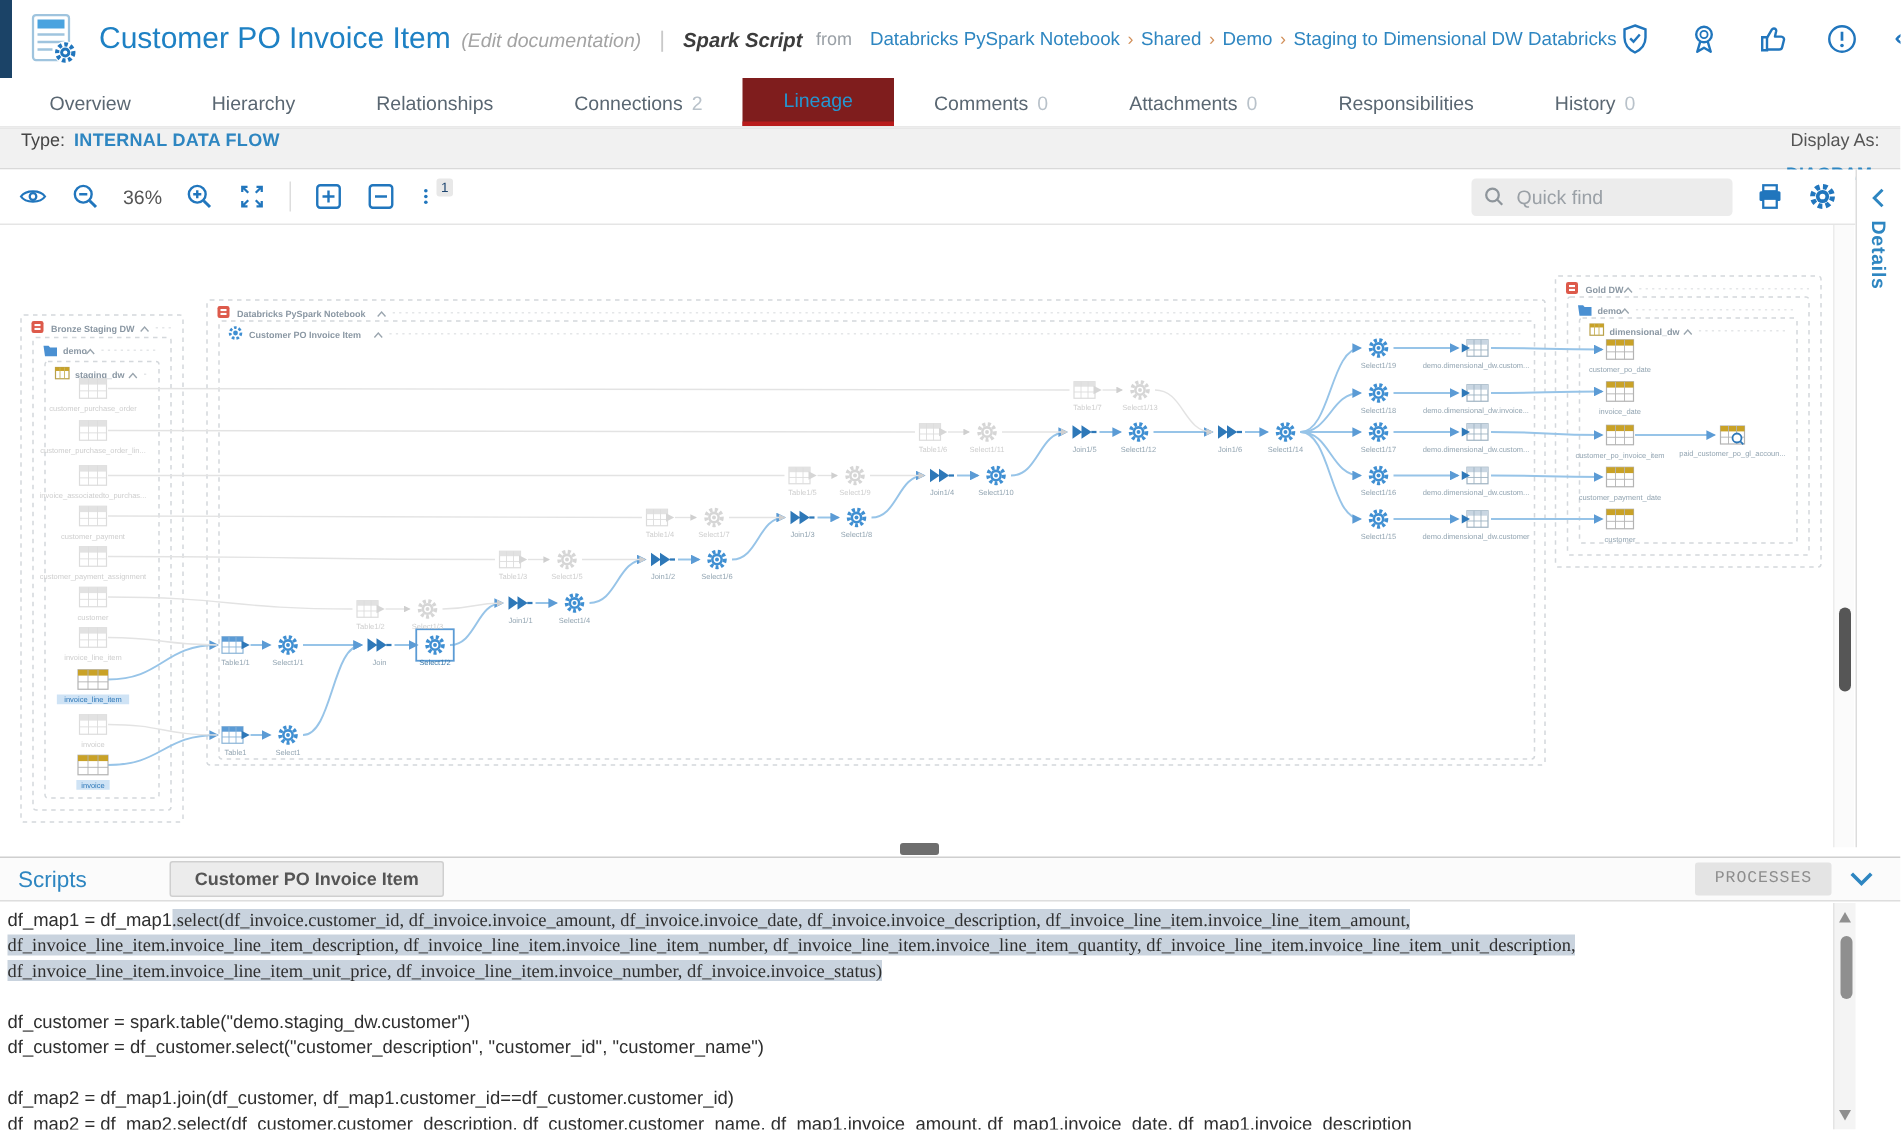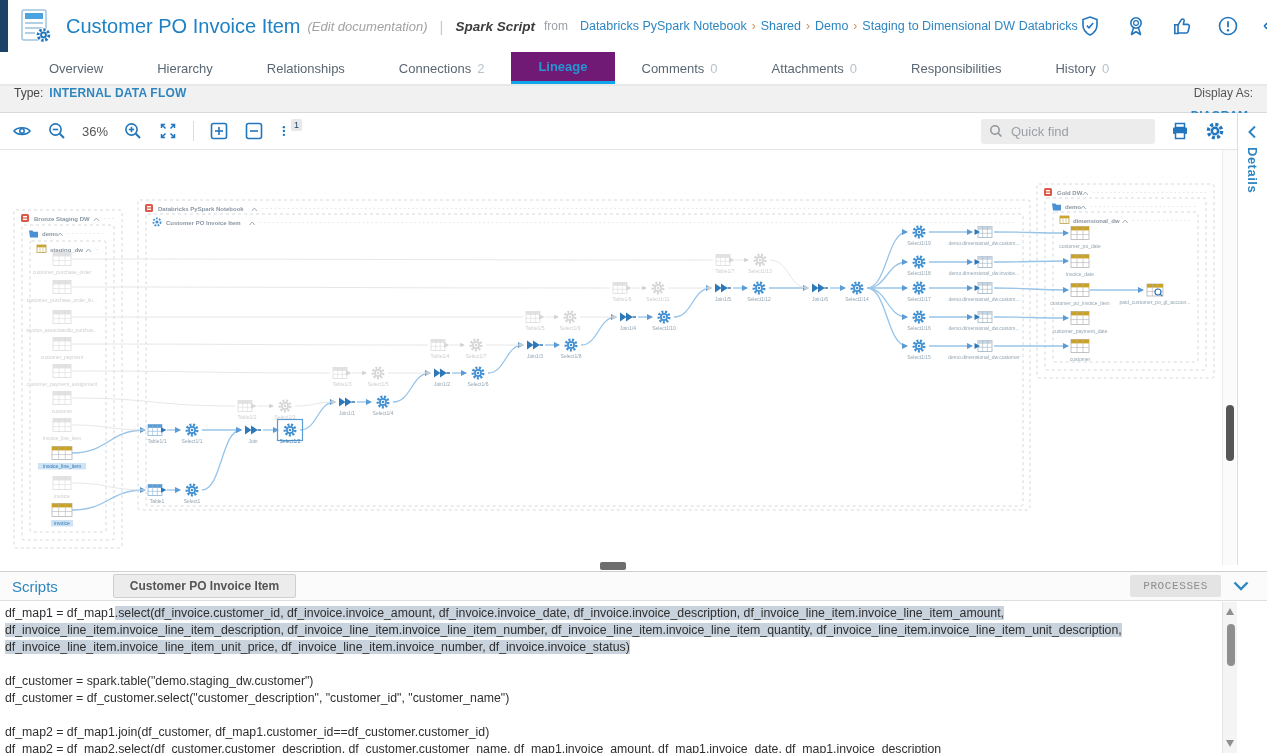--- a/index.html
+++ b/index.html
@@ -17,24 +17,24 @@
   #from-label{margin:0 7px 0 9px;font-size:12px;color:#9aa0a6;}
   #breadcrumb{display:flex;align-items:center;font-size:12.5px;white-space:nowrap;}
   #breadcrumb .crumb{color:#2e86c1;cursor:pointer;}
   #breadcrumb .sep{color:#d2905a;margin:0 5px;font-size:12px;}
   #connector-icon{width:13px;height:13px;margin-right:5px;}
   #header-actions{margin-left:auto;margin-right:14px;display:flex;align-items:center;gap:22px;}
   .hicon{width:24px;height:24px;cursor:pointer;}
 
   
   #tabs{position:absolute;top:52px;left:0;right:0;height:33px;display:flex;align-items:stretch;
-    padding-left:22px;background:#fff;border-bottom:1px solid #e9e9e9;box-sizing:border-box;}
+    padding-left:6px;background:#fff;border-bottom:1px solid #e9e9e9;box-sizing:border-box;}
   .tab{display:flex;align-items:center;padding:0 27px;font-size:13px;color:#5a6772;cursor:pointer;white-space:nowrap;}
   .tab .cnt{margin-left:6px;color:#b9c2ca;}
-  .tab.active{color:#2596d1;font-weight:bold;background:#701a75;border-bottom:3px solid #0ea5e9;}
+  .tab.active{color:#2596d1;font-weight:normal;background:#7f1d1d;border-bottom:3px solid #b91c1c;}
 
   
   #type-bar{position:absolute;top:85px;left:0;right:0;height:28px;background:#f1f1f1;
     border-top:1px solid #e7e7e7;border-bottom:1px solid #d9d9d9;box-sizing:border-box;
     display:flex;align-items:flex-start;font-size:12px;}
   #type-label{margin-left:14px;color:#454545;}
   #type-value{margin-left:6px;color:#2e86c1;font-weight:bold;letter-spacing:.2px;}
   #display-as{margin-left:auto;display:flex;align-items:center;gap:9px;margin-right:14px;flex-direction:column;}
   #display-as-label{color:#555;}
   #display-as-value{color:#2e86c1;font-weight:bold;margin-left:-8px;}
@@ -75,21 +75,21 @@
   #scripts-header{height:30px;background:#fbfbfb;border-top:1px solid #cfcfcf;border-bottom:1px solid #dedede;
     box-sizing:border-box;display:flex;align-items:center;}
   #scripts-title{margin-left:12px;font-size:15px;font-weight:normal;color:#2e86c1;}
   #script-tab{margin-left:55px;background:#ececec;border:1px solid #cfcfcf;padding:4px 16px;font-size:12px;
     font-weight:bold;color:#555;border-radius:2px;cursor:pointer;}
   #processes-btn{margin-left:auto;background:#e4e4e4;border:none;padding:5px 13px;font-size:11px;color:#8d8d8d;
     letter-spacing:.6px;border-radius:2px;cursor:pointer;font-family:Liberation Mono, monospace;}
   #processes-chevron{width:20px;height:20px;margin:0 16px 0 10px;cursor:pointer;}
   #code-area{position:relative;height:152px;overflow:hidden;padding:4px 46px 0 5px;font-size:12.3px;
     line-height:17px;color:#2f2f2f;white-space:pre;}
-  #code-area .sel{background:#c9d3de;}
+  #code-area .sel{background:#c9d3de;font-family:Liberation Serif, serif;}
   #code-scroll{position:absolute;right:30px;top:602px;width:15px;height:151px;background:#f4f4f4;border-left:1px solid #e4e4e4;box-sizing:border-box;}
   .sb-arrow{position:absolute;left:3px;width:0;height:0;border-left:4.5px solid transparent;border-right:4.5px solid transparent;}
   #sb-up{top:6px;border-bottom:7px solid #8f8f8f;}
   #sb-down{bottom:6px;border-top:7px solid #8f8f8f;}
   #code-thumb{position:absolute;left:3.5px;top:22px;width:8px;height:42px;background:#8f8f8f;border-radius:4px;}
 </style>
 </head>
 <body>
 <div id="app">
 

